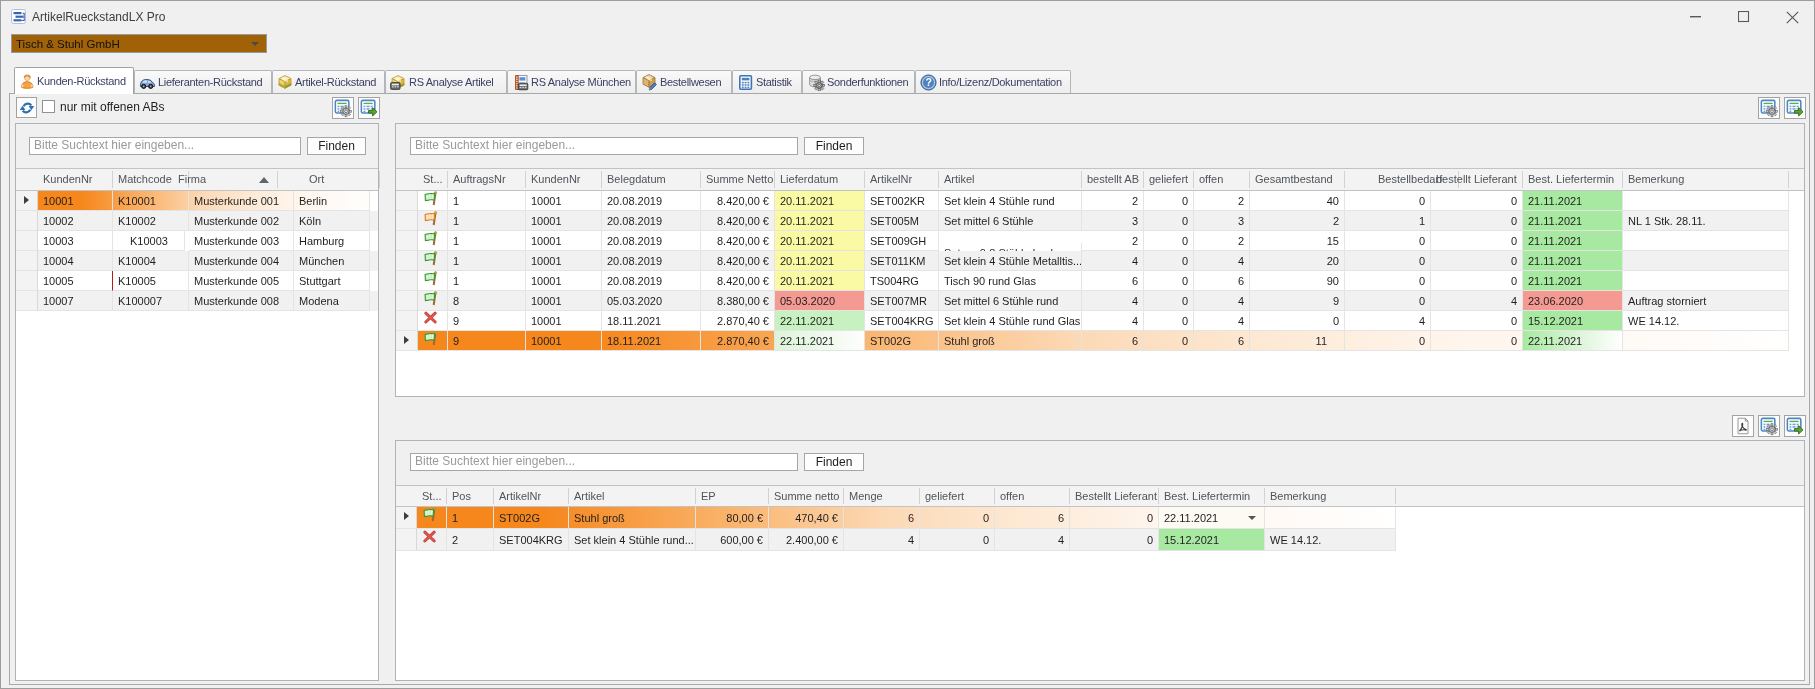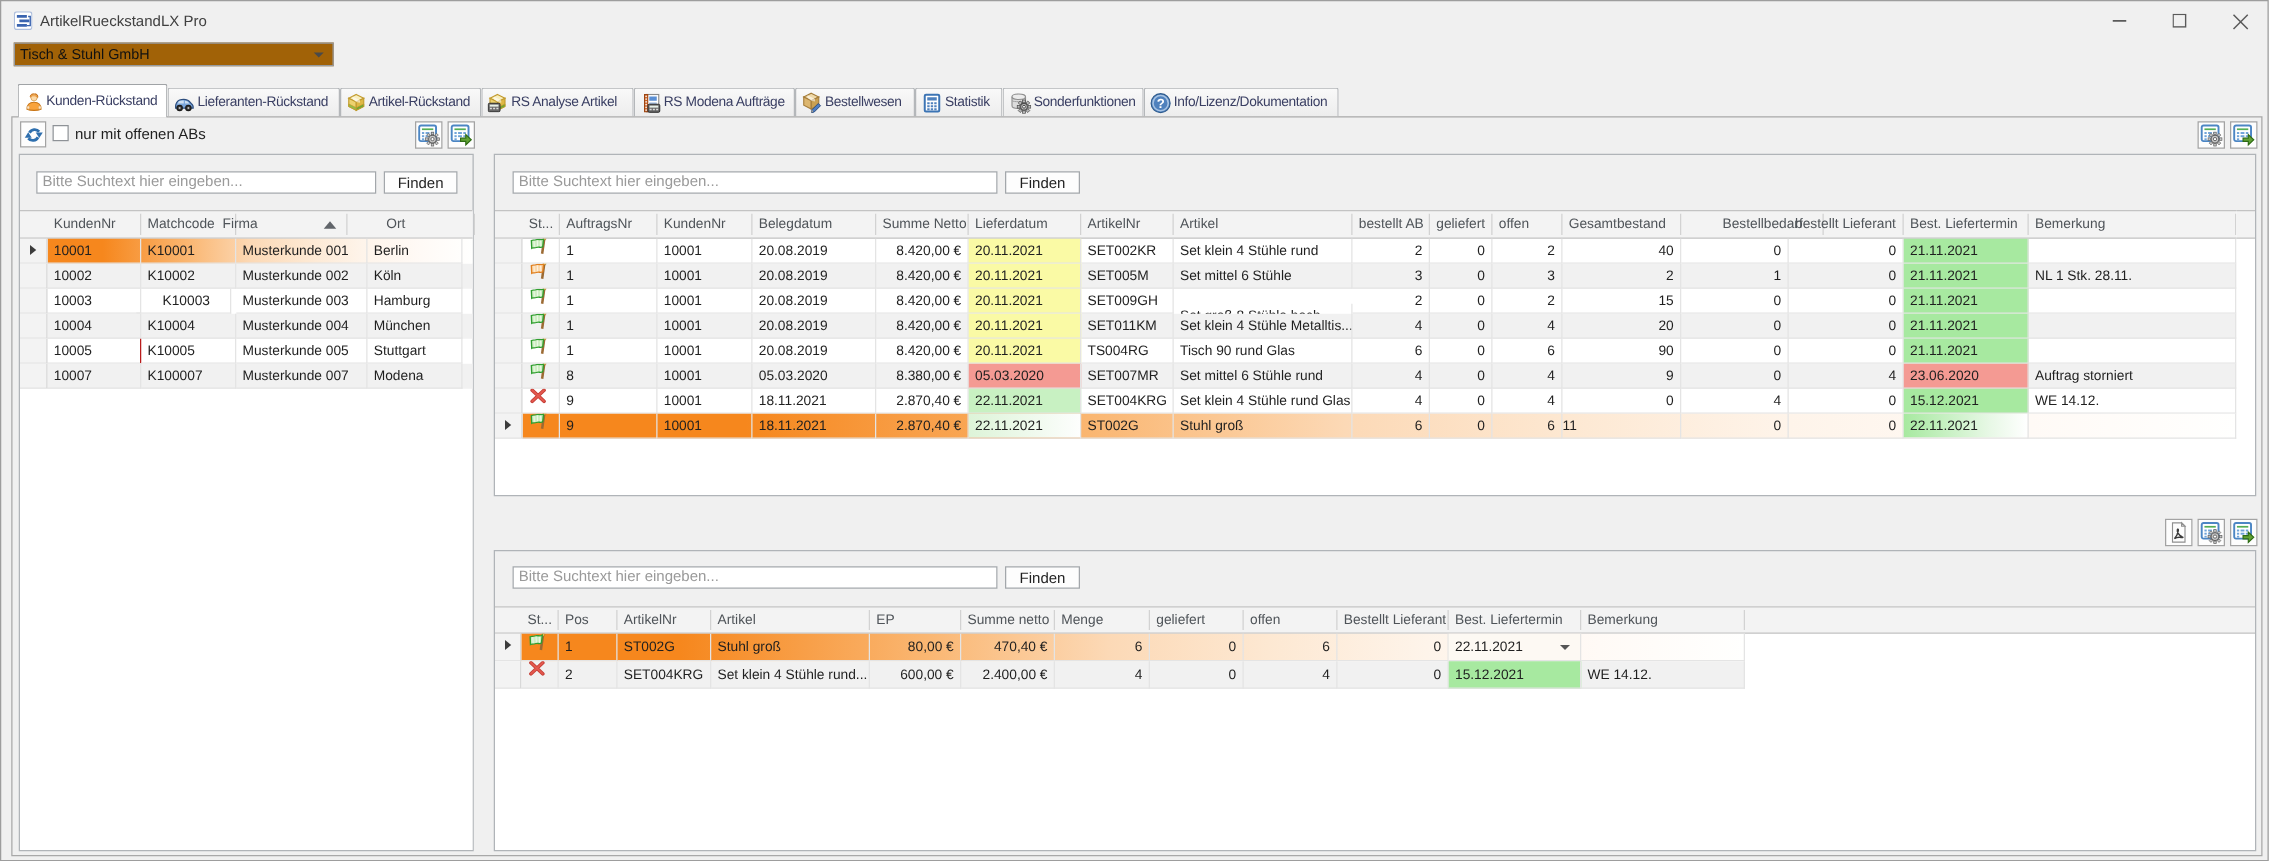--- a/index.html
+++ b/index.html
@@ -117,21 +117,21 @@
           <rect x="7.4" y="3.2" width="6" height="3.4" fill="#5b8fd4"></rect>
           <rect x="7.4" y="8" width="6" height="1.1" fill="#9ab8dd"></rect>
           <rect x="7.4" y="10" width="6" height="1.1" fill="#9ab8dd"></rect>
           <rect x="6.4" y="9.4" width="9.4" height="6.4" rx="1" fill="#6a6a6a" stroke="#2e2e2e" stroke-width="0.8"></rect>
           <rect x="7.6000000000000005" y="10.5" width="7.0" height="1.6" fill="#e8f0e8"></rect>
           <rect x="7.7" y="13.0" width="1.6" height="1.2" fill="#dcdcdc"></rect>
           <rect x="10.3" y="13.0" width="1.6" height="1.2" fill="#dcdcdc"></rect>
           <rect x="12.9" y="13.0" width="1.6" height="1.2" fill="#dcdcdc"></rect>
         </svg>
       </span>
-      <span style="margin-left:2px;">RS Modena Aufträge</span>
+      <span style="margin-left:2px;">RS Analyse München</span>
     </div>
 <div class="tab" style="left:635px;top:69px;width:96px;height:23px;">
       <span style="margin-left:4px;display:flex;">
         <svg width="17" height="18" viewBox="0 0 17 18" style="">
           <polygon points="8,1.6 14,4.6 8,7.6 2,4.6" fill="#efd9a8" stroke="#a57d3a" stroke-width="0.9"></polygon>
           <polygon points="2,4.6 8,7.6 8,14.2 2,11.2" fill="#dcb66f" stroke="#a57d3a" stroke-width="0.9"></polygon>
           <polygon points="14,4.6 8,7.6 8,14.2 14,11.2" fill="#caa051" stroke="#a57d3a" stroke-width="0.9"></polygon>
           <polygon points="5,3.1 11,6.1 11,8.2 8,7.6 5,5.2" fill="#ffffff" opacity="0.55"></polygon>
           <path d="M8.6,14.8 L13.6,9.8 L15.4,11.6 L10.4,16.6 L8.2,17 Z" fill="#4f7ec2" stroke="#2d4d7d" stroke-width="0.8"></path>
           <path d="M8.6,14.8 L9.2,16.2 L8.2,17 Z" fill="#f3c98a"></path>
@@ -356,21 +356,21 @@
     <div class="cell" style="left:293px;top:250px;width:76px;height:20px;line-height:20px;padding-left:5px;border-right:1px solid #e4e4e4;border-bottom:1px solid #e4e4e4;">München</div>
     <div class="abs" style="left:15px;top:270px;width:22px;height:20px;background:#f3f3f3;border-right:1px solid #d8d8d8;border-bottom:1px solid #e4e4e4;box-sizing:border-box;"></div>
     <div class="cell" style="left:37px;top:270px;width:75px;height:20px;line-height:20px;padding-left:5px;border-right:1px solid #b91c1c;border-bottom:1px solid #e4e4e4;">10005</div>
     <div class="cell" style="left:112px;top:270px;width:76px;height:20px;line-height:20px;padding-left:5px;border-right:1px solid #e4e4e4;border-bottom:1px solid #e4e4e4;">K10005</div>
     <div class="cell" style="left:188px;top:270px;width:105px;height:20px;line-height:20px;padding-left:5px;border-right:1px solid #e4e4e4;border-bottom:1px solid #e4e4e4;">Musterkunde 005</div>
     <div class="cell" style="left:293px;top:270px;width:76px;height:20px;line-height:20px;padding-left:5px;border-right:1px solid #e4e4e4;border-bottom:1px solid #e4e4e4;">Stuttgart</div>
     <div class="abs" style="left:37px;top:290px;width:340px;height:20px;background:#f1f1f1;"></div>
     <div class="abs" style="left:15px;top:290px;width:22px;height:20px;background:#f3f3f3;border-right:1px solid #d8d8d8;border-bottom:1px solid #e4e4e4;box-sizing:border-box;"></div>
     <div class="cell" style="left:37px;top:290px;width:75px;height:20px;line-height:20px;padding-left:5px;border-right:1px solid #e4e4e4;border-bottom:1px solid #e4e4e4;">10007</div>
     <div class="cell" style="left:112px;top:290px;width:76px;height:20px;line-height:20px;padding-left:5px;border-right:1px solid #e4e4e4;border-bottom:1px solid #e4e4e4;">K100007</div>
-    <div class="cell" style="left:188px;top:290px;width:105px;height:20px;line-height:20px;padding-left:5px;border-right:1px solid #e4e4e4;border-bottom:1px solid #e4e4e4;">Musterkunde 007</div>
+    <div class="cell" style="left:188px;top:290px;width:105px;height:20px;line-height:20px;padding-left:5px;border-right:1px solid #e4e4e4;border-bottom:1px solid #e4e4e4;">Musterkunde 008</div>
     <div class="cell" style="left:293px;top:290px;width:76px;height:20px;line-height:20px;padding-left:5px;border-right:1px solid #e4e4e4;border-bottom:1px solid #e4e4e4;">Modena</div>
 <div class="abs" style="left:395px;top:167px;width:1408px;height:228px;background:#ffffff;"></div>
 <div class="abs" style="left:395px;top:167px;width:1393px;height:23px;background:#f3f3f3;border-top:1px solid #c3c3c3;border-bottom:1px solid #c3c3c3;box-sizing:border-box;"></div>
     <div class="hcell" style="left:417px;top:170px;width:30px;height:17px;line-height:17px;padding-left:5px;">St...</div>
     <div class="hcell" style="left:447px;top:170px;width:78px;height:17px;line-height:17px;padding-left:5px;">AuftragsNr</div>
     <div class="hcell" style="left:525px;top:170px;width:76px;height:17px;line-height:17px;padding-left:5px;">KundenNr</div>
     <div class="hcell" style="left:601px;top:170px;width:99px;height:17px;line-height:17px;padding-left:5px;">Belegdatum</div>
     <div class="hcell" style="left:700px;top:170px;width:74px;height:17px;line-height:17px;padding-left:5px;">Summe Netto</div>
     <div class="hcell" style="left:774px;top:170px;width:90px;height:17px;line-height:17px;padding-left:5px;">Lieferdatum</div>
     <div class="hcell" style="left:864px;top:170px;width:74px;height:17px;line-height:17px;padding-left:5px;">ArtikelNr</div>
@@ -550,21 +550,21 @@
     <div class="cell" style="left:447px;top:330px;width:78px;height:20px;line-height:20px;padding-left:5px;border-right:1px solid #e4e4e4;border-bottom:1px solid #e4e4e4;">9</div>
     <div class="cell" style="left:525px;top:330px;width:76px;height:20px;line-height:20px;padding-left:5px;border-right:1px solid #e4e4e4;border-bottom:1px solid #e4e4e4;">10001</div>
     <div class="cell" style="left:601px;top:330px;width:99px;height:20px;line-height:20px;padding-left:5px;border-right:1px solid #e4e4e4;border-bottom:1px solid #e4e4e4;">18.11.2021</div>
     <div class="cell" style="left:700px;top:330px;width:74px;height:20px;line-height:20px;padding-right:5px;text-align:right;border-right:1px solid #e4e4e4;border-bottom:1px solid #e4e4e4;">2.870,40 €</div>
     <div class="cell" style="left:774px;top:330px;width:90px;height:20px;line-height:20px;padding-left:5px;border-right:1px solid #e4e4e4;border-bottom:1px solid #e4e4e4;background:linear-gradient(90deg,#ddf4d8,#fdfefd);">22.11.2021</div>
     <div class="cell" style="left:864px;top:330px;width:74px;height:20px;line-height:20px;padding-left:5px;border-right:1px solid #e4e4e4;border-bottom:1px solid #e4e4e4;">ST002G</div>
     <div class="cell" style="left:938px;top:330px;width:143px;height:20px;line-height:20px;padding-left:5px;border-right:1px solid #e4e4e4;border-bottom:1px solid #e4e4e4;">Stuhl groß</div>
     <div class="cell" style="left:1081px;top:330px;width:62px;height:20px;line-height:20px;padding-right:5px;text-align:right;border-right:1px solid #e4e4e4;border-bottom:1px solid #e4e4e4;">6</div>
     <div class="cell" style="left:1143px;top:330px;width:50px;height:20px;line-height:20px;padding-right:5px;text-align:right;border-right:1px solid #e4e4e4;border-bottom:1px solid #e4e4e4;">0</div>
     <div class="cell" style="left:1193px;top:330px;width:56px;height:20px;line-height:20px;padding-right:5px;text-align:right;border-right:1px solid #e4e4e4;border-bottom:1px solid #e4e4e4;">6</div>
-    <div class="cell" style="left:1249px;top:330px;width:95px;height:20px;line-height:20px;padding-right:17px;text-align:left;border-right:1px solid #e4e4e4;border-bottom:1px solid #e4e4e4;">11</div>
+    <div class="cell" style="left:1249px;top:330px;width:95px;height:20px;line-height:20px;padding-right:17px;text-align:right;border-right:1px solid #e4e4e4;border-bottom:1px solid #e4e4e4;">11</div>
     <div class="cell" style="left:1344px;top:330px;width:86px;height:20px;line-height:20px;padding-right:5px;text-align:right;border-right:1px solid #e4e4e4;border-bottom:1px solid #e4e4e4;">0</div>
     <div class="cell" style="left:1430px;top:330px;width:92px;height:20px;line-height:20px;padding-right:5px;text-align:right;border-right:1px solid #e4e4e4;border-bottom:1px solid #e4e4e4;">0</div>
     <div class="cell" style="left:1522px;top:330px;width:100px;height:20px;line-height:20px;padding-left:5px;border-right:1px solid #e4e4e4;border-bottom:1px solid #e4e4e4;background:linear-gradient(90deg,#a7e9a0,#e8f8e6 70%,#ffffff);">22.11.2021</div>
     <div class="cell" style="left:1622px;top:330px;width:166px;height:20px;line-height:20px;padding-left:5px;border-right:1px solid #e4e4e4;border-bottom:1px solid #e4e4e4;"></div>
 <div class="abs" style="left:1788px;top:167px;width:15px;height:23px;background:#f3f3f3;border-top:1px solid #c3c3c3;border-bottom:1px solid #c3c3c3;box-sizing:border-box;"></div>
 <div class="abs" style="left:395px;top:484px;width:1408px;height:195px;background:#ffffff;"></div>
 <div class="abs" style="left:395px;top:484px;width:1000px;height:22px;background:#f3f3f3;border-top:1px solid #c3c3c3;border-bottom:1px solid #c3c3c3;box-sizing:border-box;"></div>
     <div class="hcell" style="left:416px;top:487px;width:30px;height:16px;line-height:16px;padding-left:5px;">St...</div>
     <div class="hcell" style="left:446px;top:487px;width:47px;height:16px;line-height:16px;padding-left:5px;">Pos</div>
     <div class="hcell" style="left:493px;top:487px;width:75px;height:16px;line-height:16px;padding-left:5px;">ArtikelNr</div>

